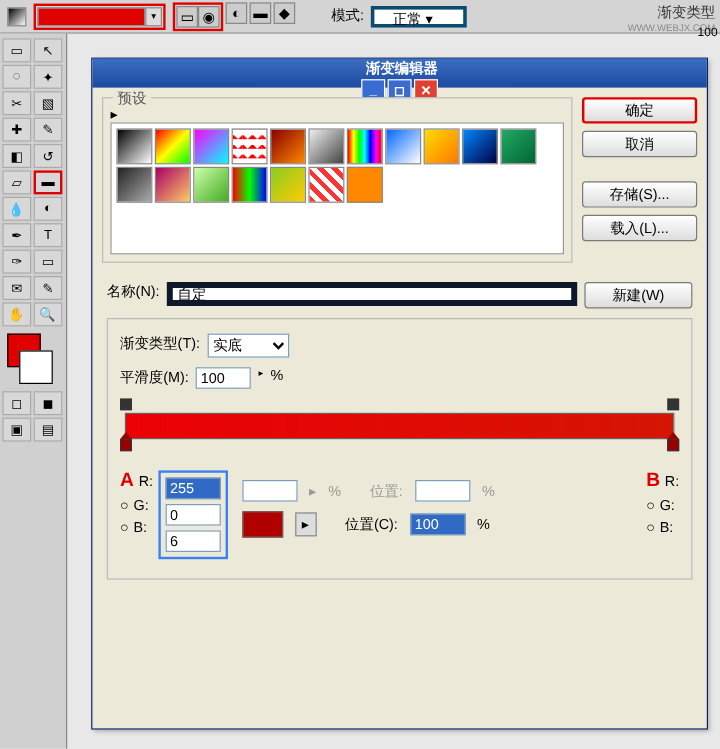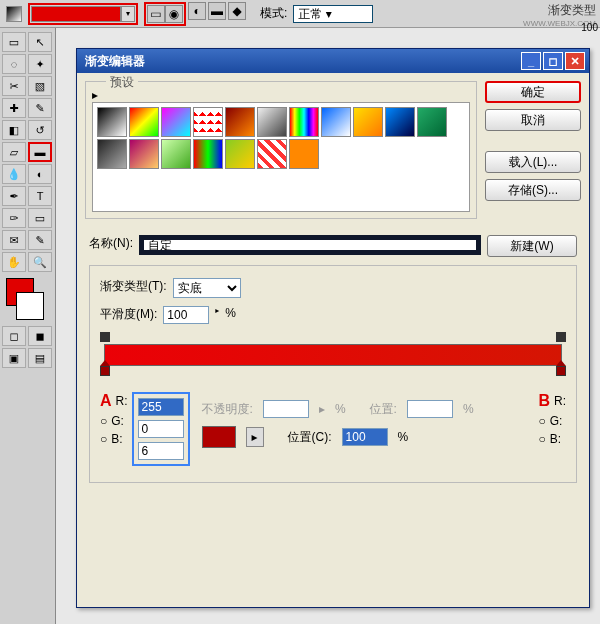--- a/index.html
+++ b/index.html
@@ -6,48 +6,48 @@
 body { background: #e8e8e8; width: 600px; height: 624px; overflow: hidden; position: relative; }
 
 
 .top-toolbar { background: #d4d4d4; height: 28px; display: flex; align-items: center; padding: 2px 6px; border-bottom: 1px solid #999; gap: 6px; }
 .grad-swatch { width: 16px; height: 16px; background: linear-gradient(135deg,#000,#fff); border: 1px solid #888; }
 .red-highlight { border: 2px solid #e00000; padding: 1px; display: inline-flex; }
 .grad-preview { width: 90px; height: 16px; background: linear-gradient(90deg,#e00000,#e00000); border: 1px solid #888; }
 .dd-arrow { width: 14px; height: 16px; background: #ddd; border: 1px solid #888; display: flex; align-items: center; justify-content: center; font-size: 8px; }
 .grad-mode-icons { display: flex; gap: 2px; }
 .grad-mode-btn { width: 18px; height: 18px; border: 1px solid #888; background: #ccc; display: flex; align-items: center; justify-content: center; }
-.mode-label { margin-left: 8px; }
-.mode-select { width: 80px; height: 18px; border: 1px solid #0c4a6e; background: #fff; padding: 0 4px; }
+.mode-label { margin-left: 24px; }
+.mode-select { width: 80px; height: 18px; border: 3px solid #0c4a6e; background: #fff; padding: 0 15px; }
 .watermark { position: absolute; right: 4px; top: 2px; color: #333; font-size: 10px; text-align: right; }
 .watermark small { color: #888; font-size: 8px; display: block; }
 
 
 .tool-palette { position: absolute; left: 0; top: 28px; width: 56px; bottom: 0; background: #d0d0d0; border-right: 1px solid #888; padding: 4px 2px; }
 .tool-row { display: flex; gap: 2px; margin-bottom: 2px; }
 .tool-btn { width: 24px; height: 20px; background: #d8d8d8; border: 1px solid #aaa; display: flex; align-items: center; justify-content: center; font-size: 11px; }
 .tool-btn.hl { border: 2px solid #e00000; }
 .color-fg { width: 28px; height: 28px; background: #e00000; border: 1px solid #000; position: relative; margin: 6px 0 0 4px; }
 .color-bg { width: 28px; height: 28px; background: #fff; border: 1px solid #000; position: absolute; left: 14px; top: 14px; }
 .color-wrap { position: relative; height: 44px; }
 
 
 .dialog { position: absolute; left: 76px; top: 48px; width: 514px; height: 560px; background: #ece9d8; border: 1px solid #0a246a; box-shadow: 2px 2px 4px rgba(0,0,0,.3); }
-.titlebar { height: 24px; background: linear-gradient(180deg,#3b6ec3 0%,#1b4aa0 100%); display: flex; align-items: center; padding: 0 4px; color: #fff; }
+.titlebar { height: 24px; background: linear-gradient(180deg,#3b6ec3 0%,#1b4aa0 100%); display: flex; align-items: center; padding: 0 4px; color: #fff; flex-direction: column; }
 .titlebar .title { flex: 1; font-weight: bold; padding-left: 4px; }
 .win-btns { display: flex; gap: 2px; }
 .win-btn { width: 20px; height: 18px; background: #3a6bd1; border: 1px solid #fff; color: #fff; display: flex; align-items: center; justify-content: center; font-weight: bold; font-size: 11px; }
 .win-btn.close { background: #e04030; }
 
 .dialog-body { display: flex; padding: 8px; gap: 8px; }
 .left-col { flex: 1; }
 .right-col { width: 96px; display: flex; flex-direction: column; gap: 6px; align-items: stretch; }
 
 .groupbox { border: 1px solid #bbb; padding: 6px; background: #ece9d8; position: relative; margin-bottom: 8px; }
-.groupbox-title { position: absolute; top: -8px; left: 20px; background: #ece9d8; padding: 0 4px; color: #555; }
+.groupbox-title { position: absolute; top: -8px; left: 8px; background: #ece9d8; padding: 0 4px; color: #555; }
 
 .preset-area { background: #fff; border: 1px solid #999; min-height: 110px; padding: 4px; display: flex; flex-wrap: wrap; gap: 2px; align-content: flex-start; position: relative; }
 .preset { width: 30px; height: 30px; border: 1px solid #888; }
 
 .btn { height: 22px; background: linear-gradient(#fff,#ddd); border: 1px solid #7a7a7a; border-radius: 3px; display: flex; align-items: center; justify-content: center; cursor: pointer; }
 .btn.hl { border: 2px solid #e00000; }
 
 .field-row { display: flex; align-items: flex-start; gap: 6px; margin-bottom: 8px; }
 .field-row label { white-space: nowrap; }
 .text-input { border: 5px solid #0f172a; background: #fff; height: 20px; padding: 0 4px; flex: 1; }
@@ -212,22 +212,22 @@
           <div class="preset g16"></div>
           <div class="preset g17"></div>
           <div class="preset g18"></div>
         </div>
       </div>
     </div>
     <div class="right-col">
       <div class="btn hl">确定</div>
       <div class="btn">取消</div>
       <div style="height:8px"></div>
+      <div class="btn">存储(S)...</div>
       <div class="btn">载入(L)...</div>
-      <div class="btn">存储(S)...</div>
     </div>
   </div>
 
   <div style="padding:0 12px">
     <div class="field-row">
       <label>名称(N):</label>
       <input class="text-input" value="自定" style="">
       <div class="btn" style="width:90px">新建(W)</div>
     </div>
 
@@ -276,21 +276,20 @@
             <div class="rgb-group">
               <input class="small-input" style="background: rgb(49, 106, 197); color: rgb(255, 255, 255);" value="255">
               <input class="small-input" value="0" style="">
               <input class="small-input" value="6" style="">
             </div>
           </div>
         </div>
 
         <div style="flex:1;padding:0 12px">
           <div class="mid-row dim">
-            <span>不透明度:</span>
               <input class="small-input" disabled="" style="">
               <span>▸</span>
               <span>%</span>
             <span style="margin-left:14px">位置:</span>
               <input class="small-input" disabled="" style="">
               <span>%</span>
           </div>
           <div class="mid-row" style="color:#000">
             <div class="color-chip"></div>
             <div class="play-btn">▸</div>

